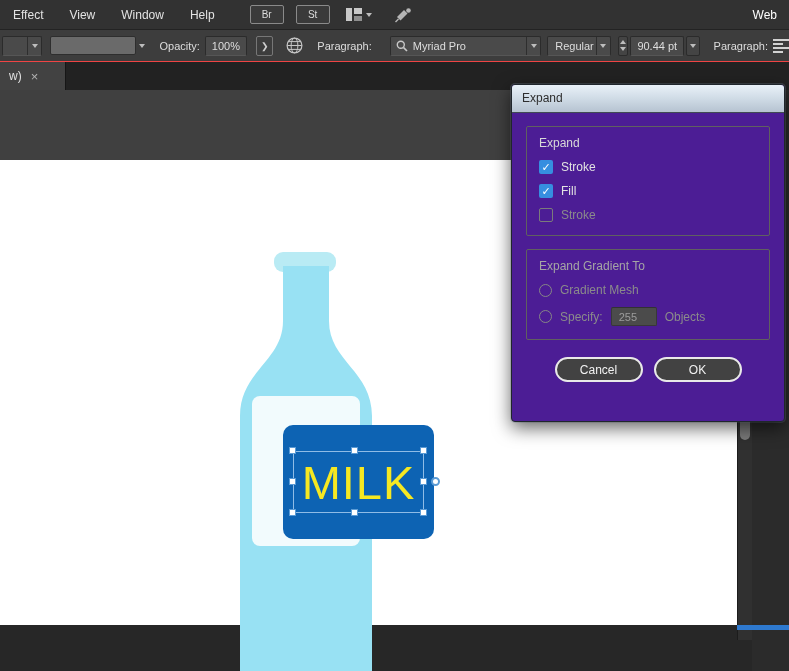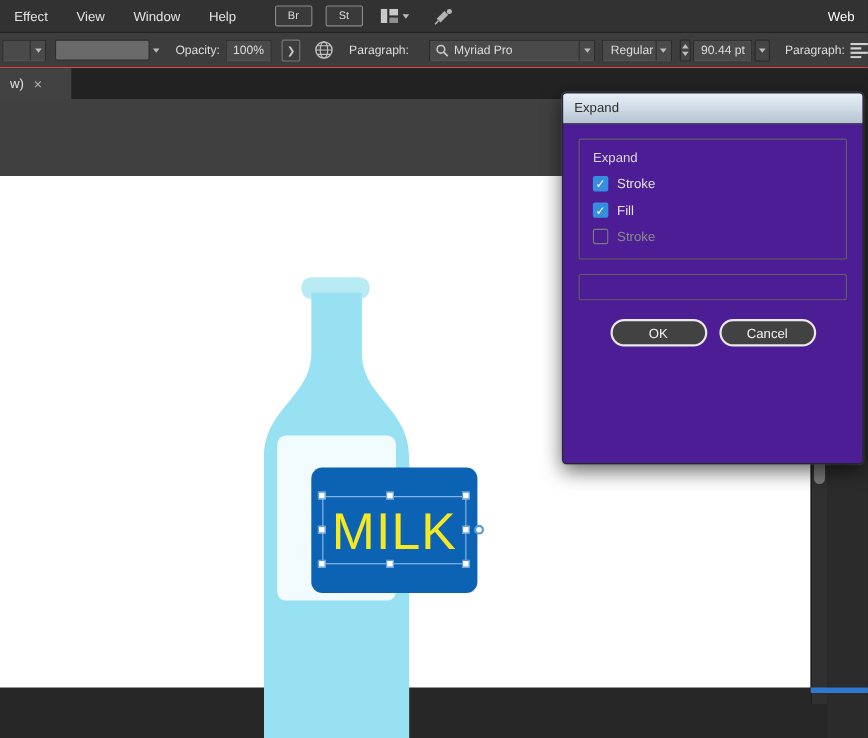--- a/index.html
+++ b/index.html
@@ -272,23 +272,34 @@
           <span class="checkbox checked">✓</span>
           <span>Fill</span>
         </div>
         <div class="row dim">
           <span class="checkbox empty"></span>
           <span>Stroke</span>
         </div>
       </div>
 
       <div class="group">
+        <div class="group-label dim">Expand Gradient To</div>
+        <div class="row dim">
+          <span class="radio"></span>
+          <span>Gradient Mesh</span>
+        </div>
+        <div class="row dim">
+          <span class="radio"></span>
+          <span>Specify:</span>
+          <span class="num-field">255</span>
+          <span>Objects</span>
+        </div>
       </div>
 
       <div class="btn-row">
+        <div class="pill-btn">Cancel</div>
         <div class="pill-btn">OK</div>
-        <div class="pill-btn">Cancel</div>
       </div>
 
     </div>
   </div>
 
 </div>
 
 </body></html>

